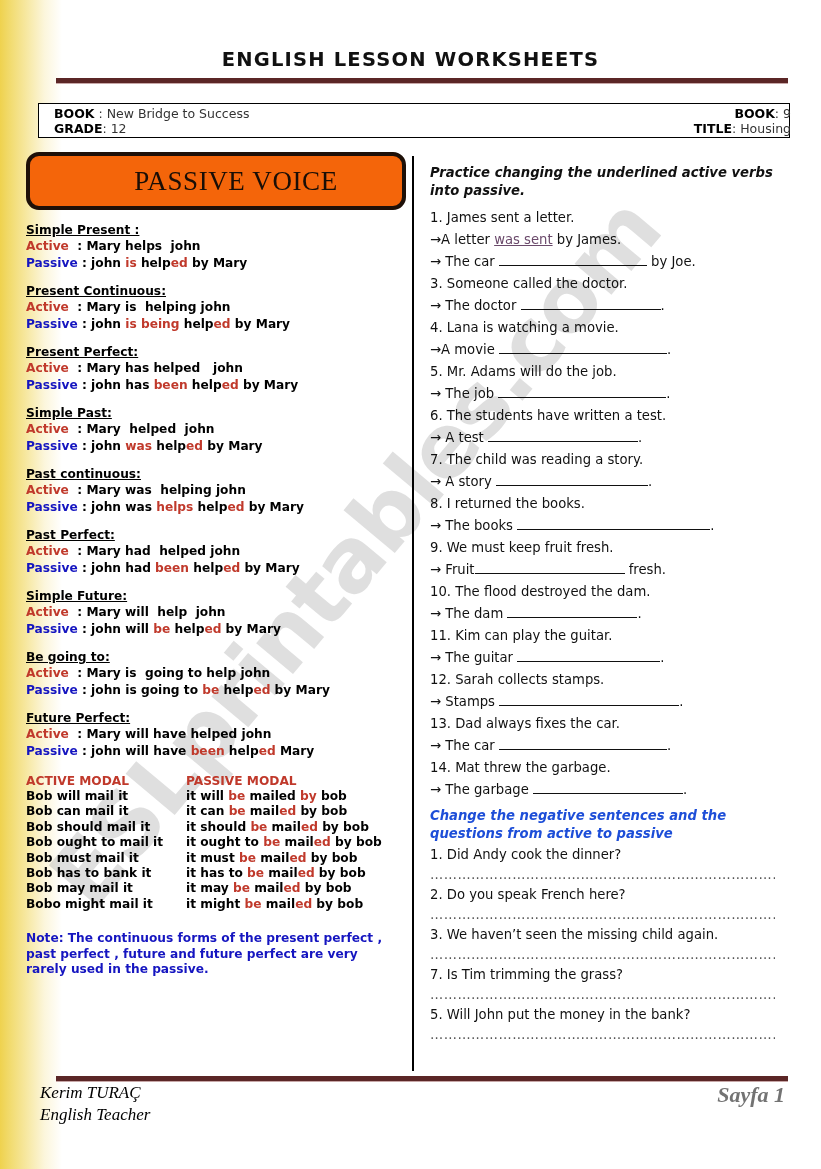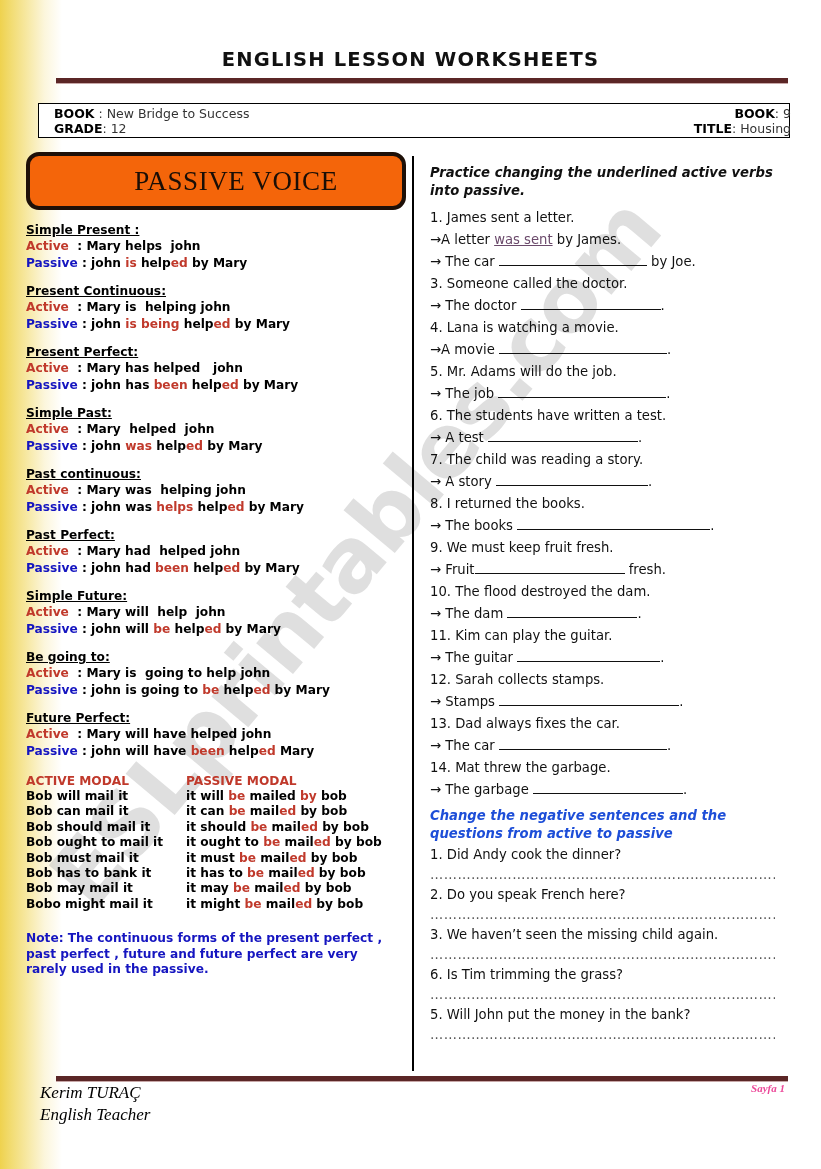--- a/index.html
+++ b/index.html
@@ -164,21 +164,21 @@
     position:absolute; left:0; top:1082px; width:821px; height:60px;
   }
   .foot-name{
     position:absolute; left:40px; top:0;
     font-family:"Liberation Serif", serif; font-style:italic;
     font-size:17px; color:#000; line-height:22px;
   }
   .foot-page{
     position:absolute; right:36px; top:0;
     font-family:"Liberation Serif", serif; font-style:italic;
-    font-size:11px; font-weight:700; color:#ec4899;
+    font-size:22px; font-weight:700; color:#737373;
   }
 </style>
 </head>
 <body>
 
 <div id="left-strip"></div>
 
 <div id="watermark">
   <span>ESLprintables.com</span>
 </div>
@@ -306,21 +306,21 @@
         <div class="ex-a"><span class="arrow">→</span> The garbage <span class="blank" style="width:150px"></span>.</div>
       </div>
     <div class="instr2">Change the negative sentences and the questions from active to passive</div>
     <div id="question-list">
         <div class="q-num">1. Did Andy cook the dinner?</div>
         <div class="dots">………………………………………………………………………………………………………………………</div>
         <div class="q-num">2. Do you speak French here?</div>
         <div class="dots">………………………………………………………………………………………………………………………</div>
         <div class="q-num">3. We haven’t seen the missing child again.</div>
         <div class="dots">………………………………………………………………………………………………………………………</div>
-        <div class="q-num">6. Is Tim trimming the grass?</div>
+        <div class="q-num">7. Is Tim trimming the grass?</div>
         <div class="dots">………………………………………………………………………………………………………………………</div>
         <div class="q-num">5. Will John put the money in the bank?</div>
         <div class="dots">………………………………………………………………………………………………………………………</div>
       </div>
   </div>
 
   <div class="rule-thick" id="rule-bottom"></div>
 
   <div id="footer">
     <div class="foot-name">

